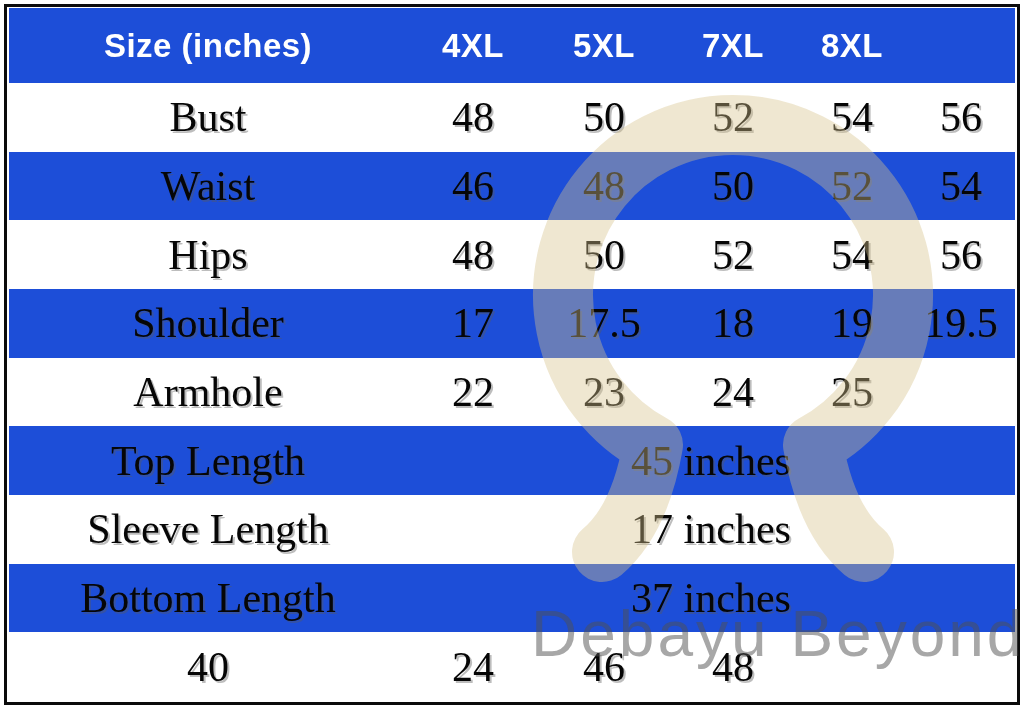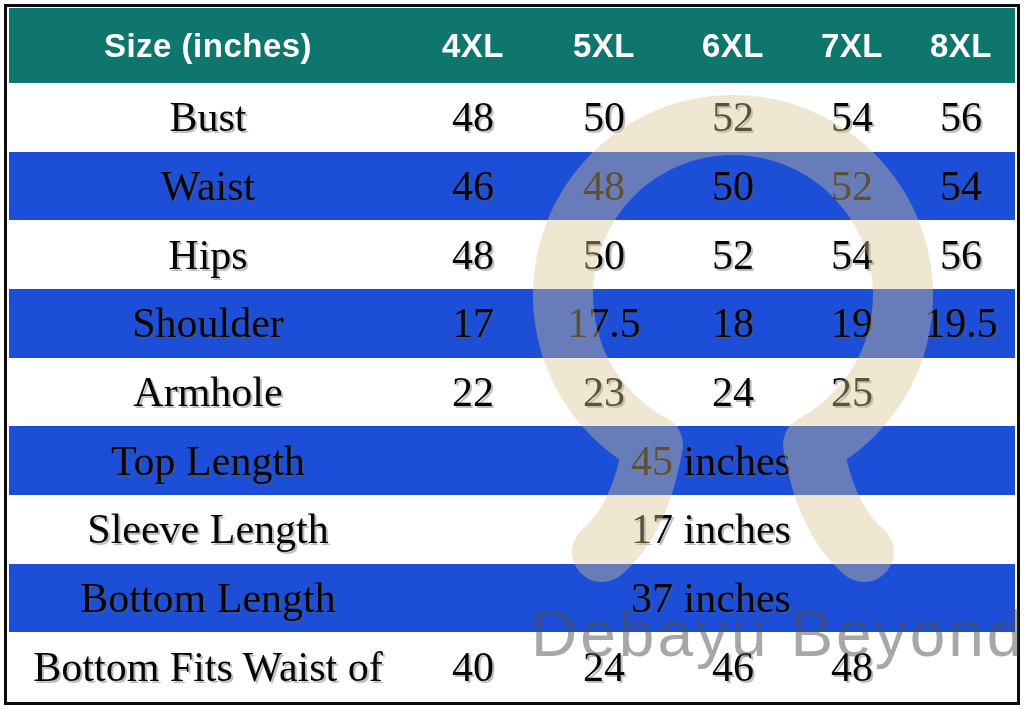--- a/index.html
+++ b/index.html
@@ -7,21 +7,21 @@
     width:1024px;height:709px;position:relative;background:#ffffff;
     font-family:"Liberation Serif",serif;overflow:hidden;
   }
   .frame{
     position:absolute;left:4px;top:4px;right:4px;bottom:4px;
     border:3px solid #0b0b0b;background:#ffffff;
     padding:1px 2px;box-sizing:border-box;
     display:flex;flex-direction:column;
   }
   .hrow{
-    height:75px;flex:0 0 75px;background:#0f766e;
+    height:75px;flex:0 0 75px;background:#1d4ed8;
   }
   .hrow,.trow{
     display:grid;
     grid-template-columns:398px 132px 130px 128px 110px 1fr;
     align-items:center;
   }
   .trow{flex:1 1 auto;}
   .trow.gray{background:#1d4ed8;}
   .trow.white{background:#ffffff;}
   .cell{
@@ -50,21 +50,20 @@
 </style>
 </head>
 <body>
 
 <div class="frame">
 
   <div class="hrow">
     <div class="cell">Size (inches)</div>
     <div class="cell">4XL</div>
     <div class="cell">5XL</div>
-    <div class="cell">6XL</div>
     <div class="cell">7XL</div>
     <div class="cell">8XL</div>
   </div>
 
   <div class="trow white">
     <div class="cell">Bust</div>
     <div class="cell">48</div>
     <div class="cell">50</div>
     <div class="cell">52</div>
     <div class="cell">54</div>
@@ -115,21 +114,20 @@
     <div class="cell">Sleeve Length</div>
     <div class="cell merged">17 inches</div>
   </div>
 
   <div class="trow gray">
     <div class="cell">Bottom Length</div>
     <div class="cell merged">37 inches</div>
   </div>
 
   <div class="trow white">
-    <div class="cell">Bottom Fits Waist of</div>
     <div class="cell">40</div>
     <div class="cell">24</div>
     <div class="cell">46</div>
     <div class="cell">48</div>
   </div>
 
 </div>
 
 <div class="wm">
   <svg width="1024" height="709" viewBox="0 0 1024 709">

